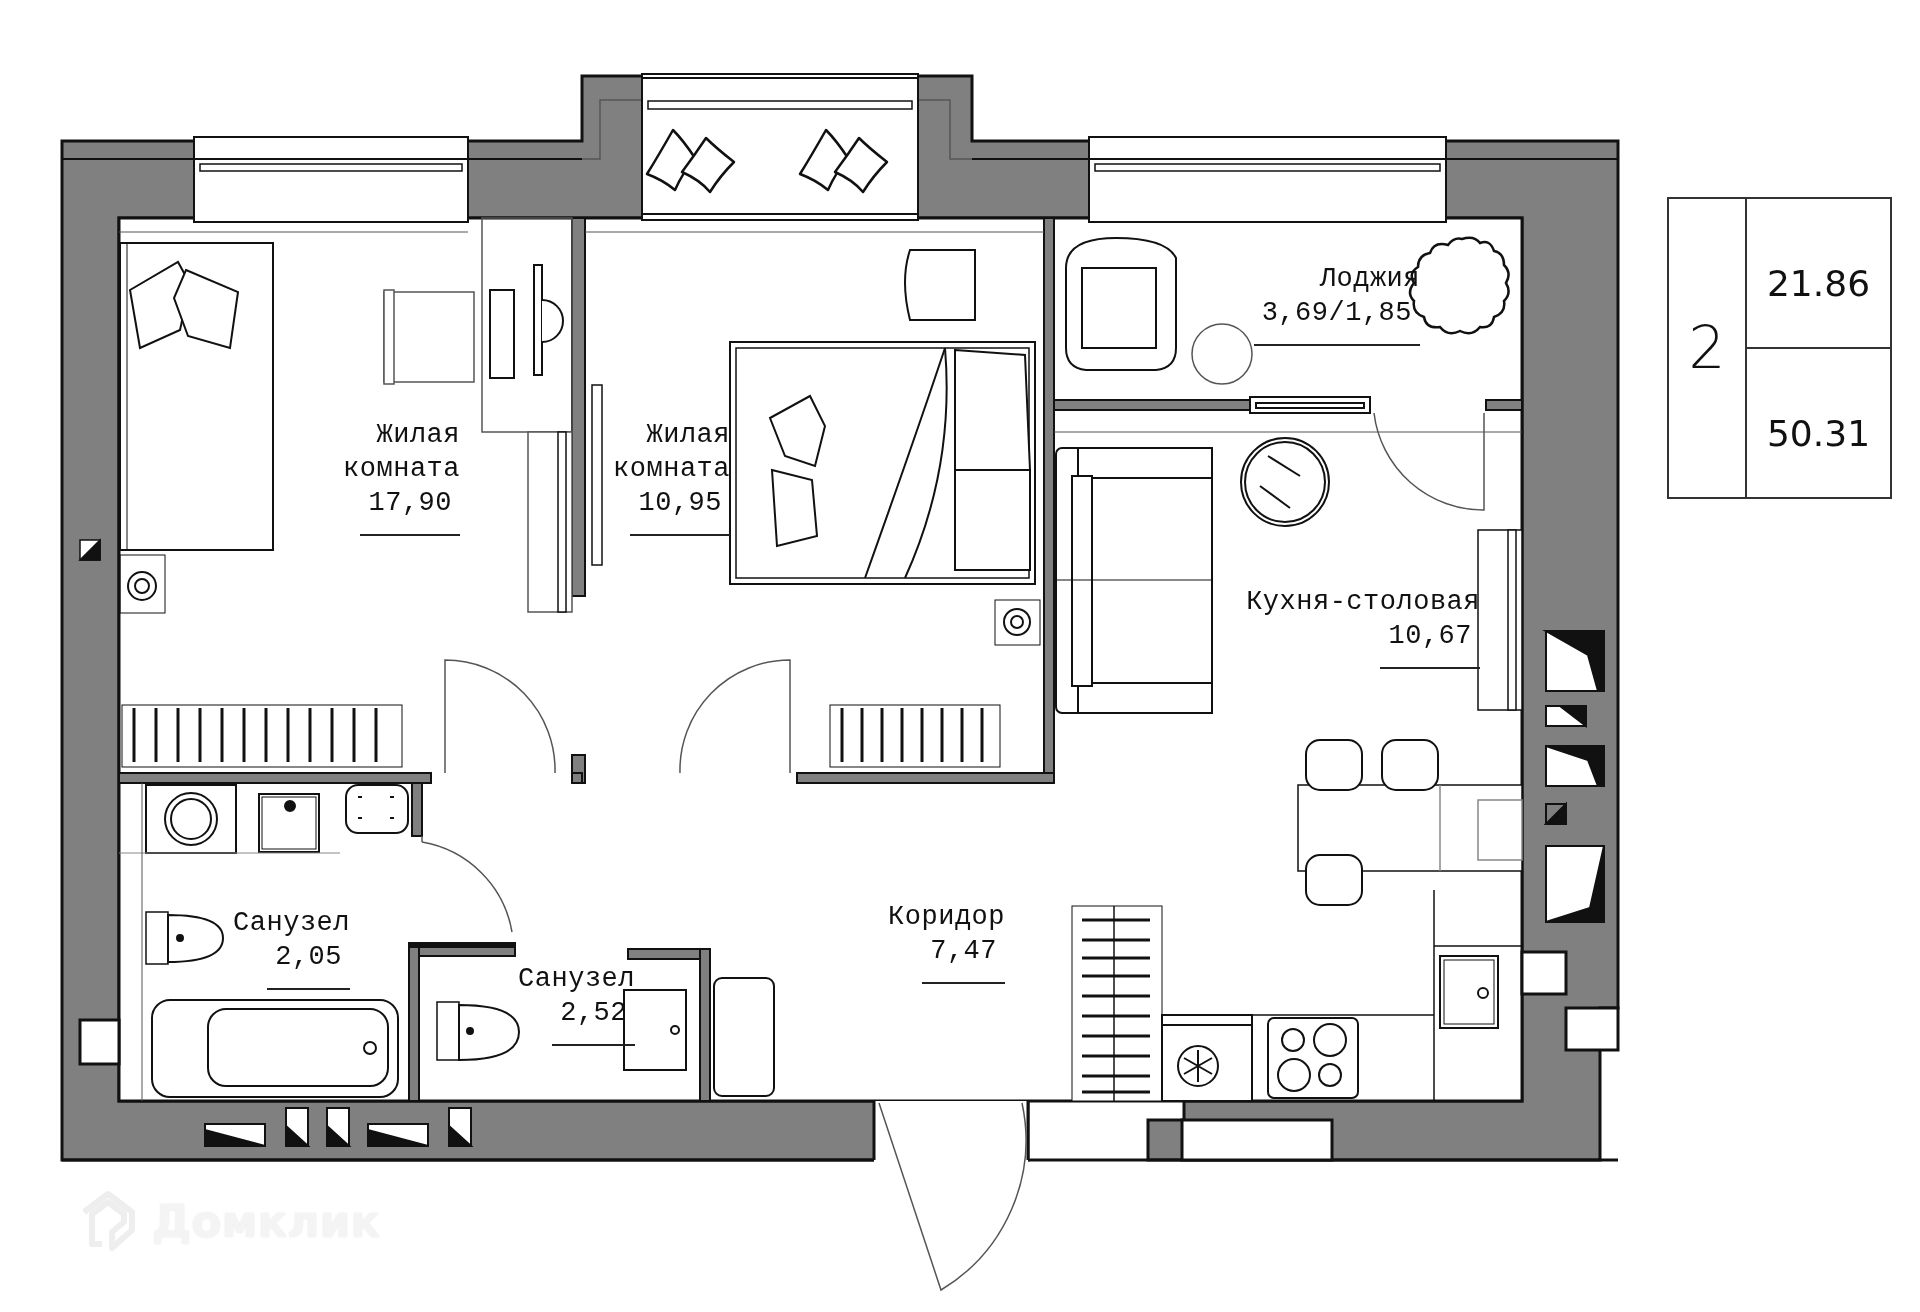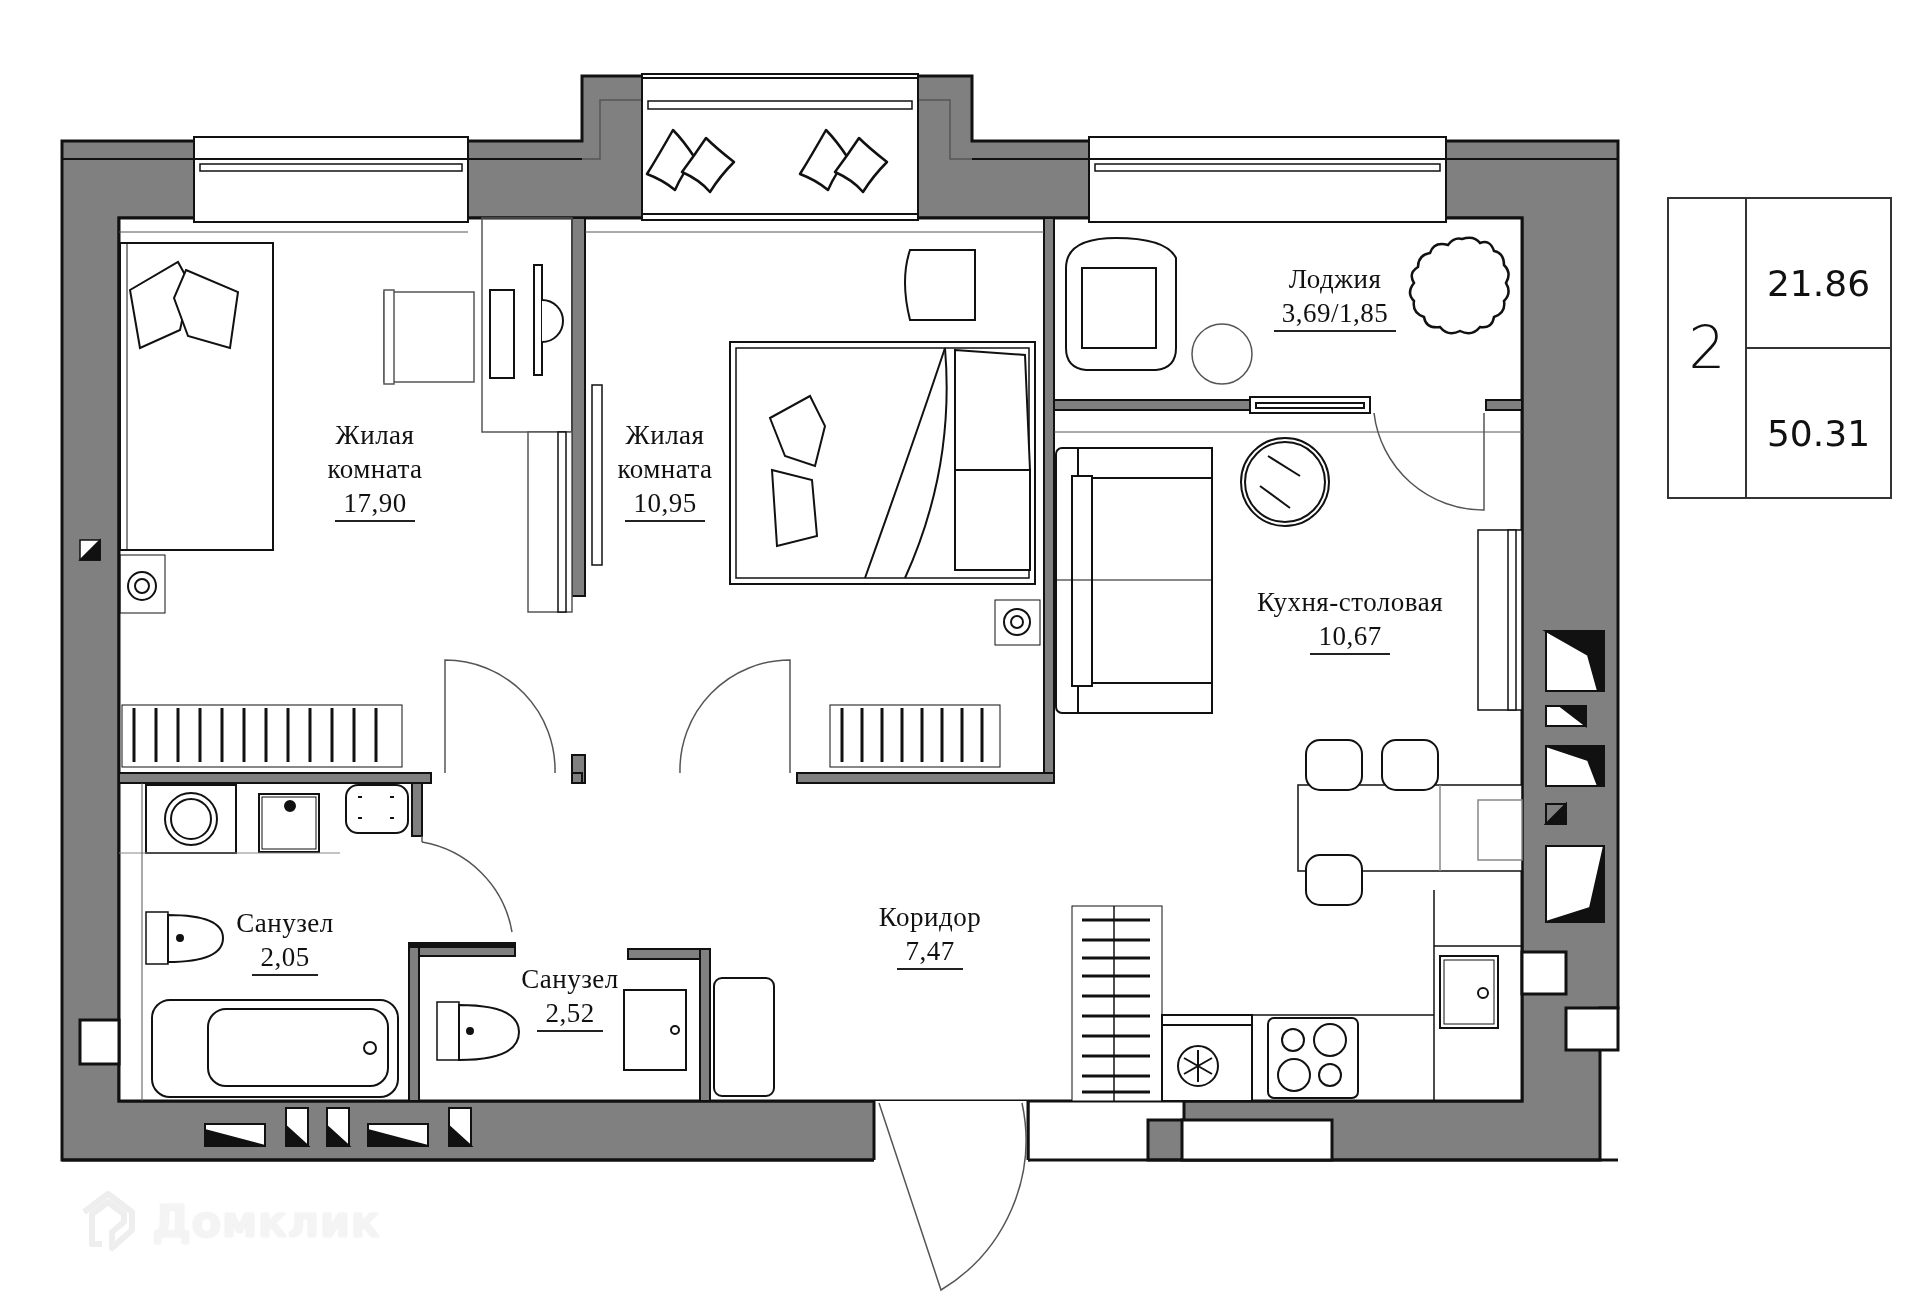--- a/index.html
+++ b/index.html
@@ -1,20 +1,20 @@
 <!DOCTYPE html>
 <html><head>
 <meta charset="utf-8">
 <style>
   html,body{margin:0;padding:0;background:#ffffff;}
   body{width:1920px;height:1312px;position:relative;overflow:hidden;font-family:"DejaVu Sans","Liberation Sans",sans-serif;}
   #plan{position:absolute;left:0;top:0;}
-  .lbl{position:absolute;text-align:center;color:#111;font-size:27px;line-height:34px;font-family:Liberation Serif, serif;font-weight:300;letter-spacing:0.5px;}
+  .lbl{position:absolute;text-align:right;color:#111;font-size:27px;line-height:34px;font-family:Liberation Mono, monospace;font-weight:300;letter-spacing:0.5px;}
   .lbl .name{display:block;}
-  .lbl .area{display:inline-block;border-bottom:2px solid #222;padding:0 8px 0;}
+  .lbl .area{display:inline-block;border-bottom:2px solid #222;padding:0 8px 14px;}
   #summary{position:absolute;left:1667px;top:197px;width:225px;height:302px;border:2px solid #333;box-sizing:border-box;display:flex;background:#fff;}
   #summary .rooms{width:76px;border-right:2px solid #333;display:flex;align-items:center;justify-content:center;font-size:58px;color:#111;font-family:"DejaVu Sans","Liberation Sans",sans-serif;font-weight:300;}
   #summary .vals{flex:1;display:flex;flex-direction:column;}
   #summary .v{flex:1;display:flex;align-items:center;justify-content:center;font-size:36px;color:#111;border-bottom:2px solid #333;font-family:"DejaVu Sans","Liberation Sans",sans-serif;margin-top:21px;}
   #summary .v:last-child{border-bottom:none;}
   #watermark{position:absolute;left:78px;top:1190px;display:flex;align-items:center;gap:14px;color:#f4f4f4;font-size:44px;font-weight:bold;font-family:"DejaVu Sans","Liberation Sans",sans-serif;text-shadow:0 0 2px #e4e4e4;}
 </style>
 </head>
 <body>
 

